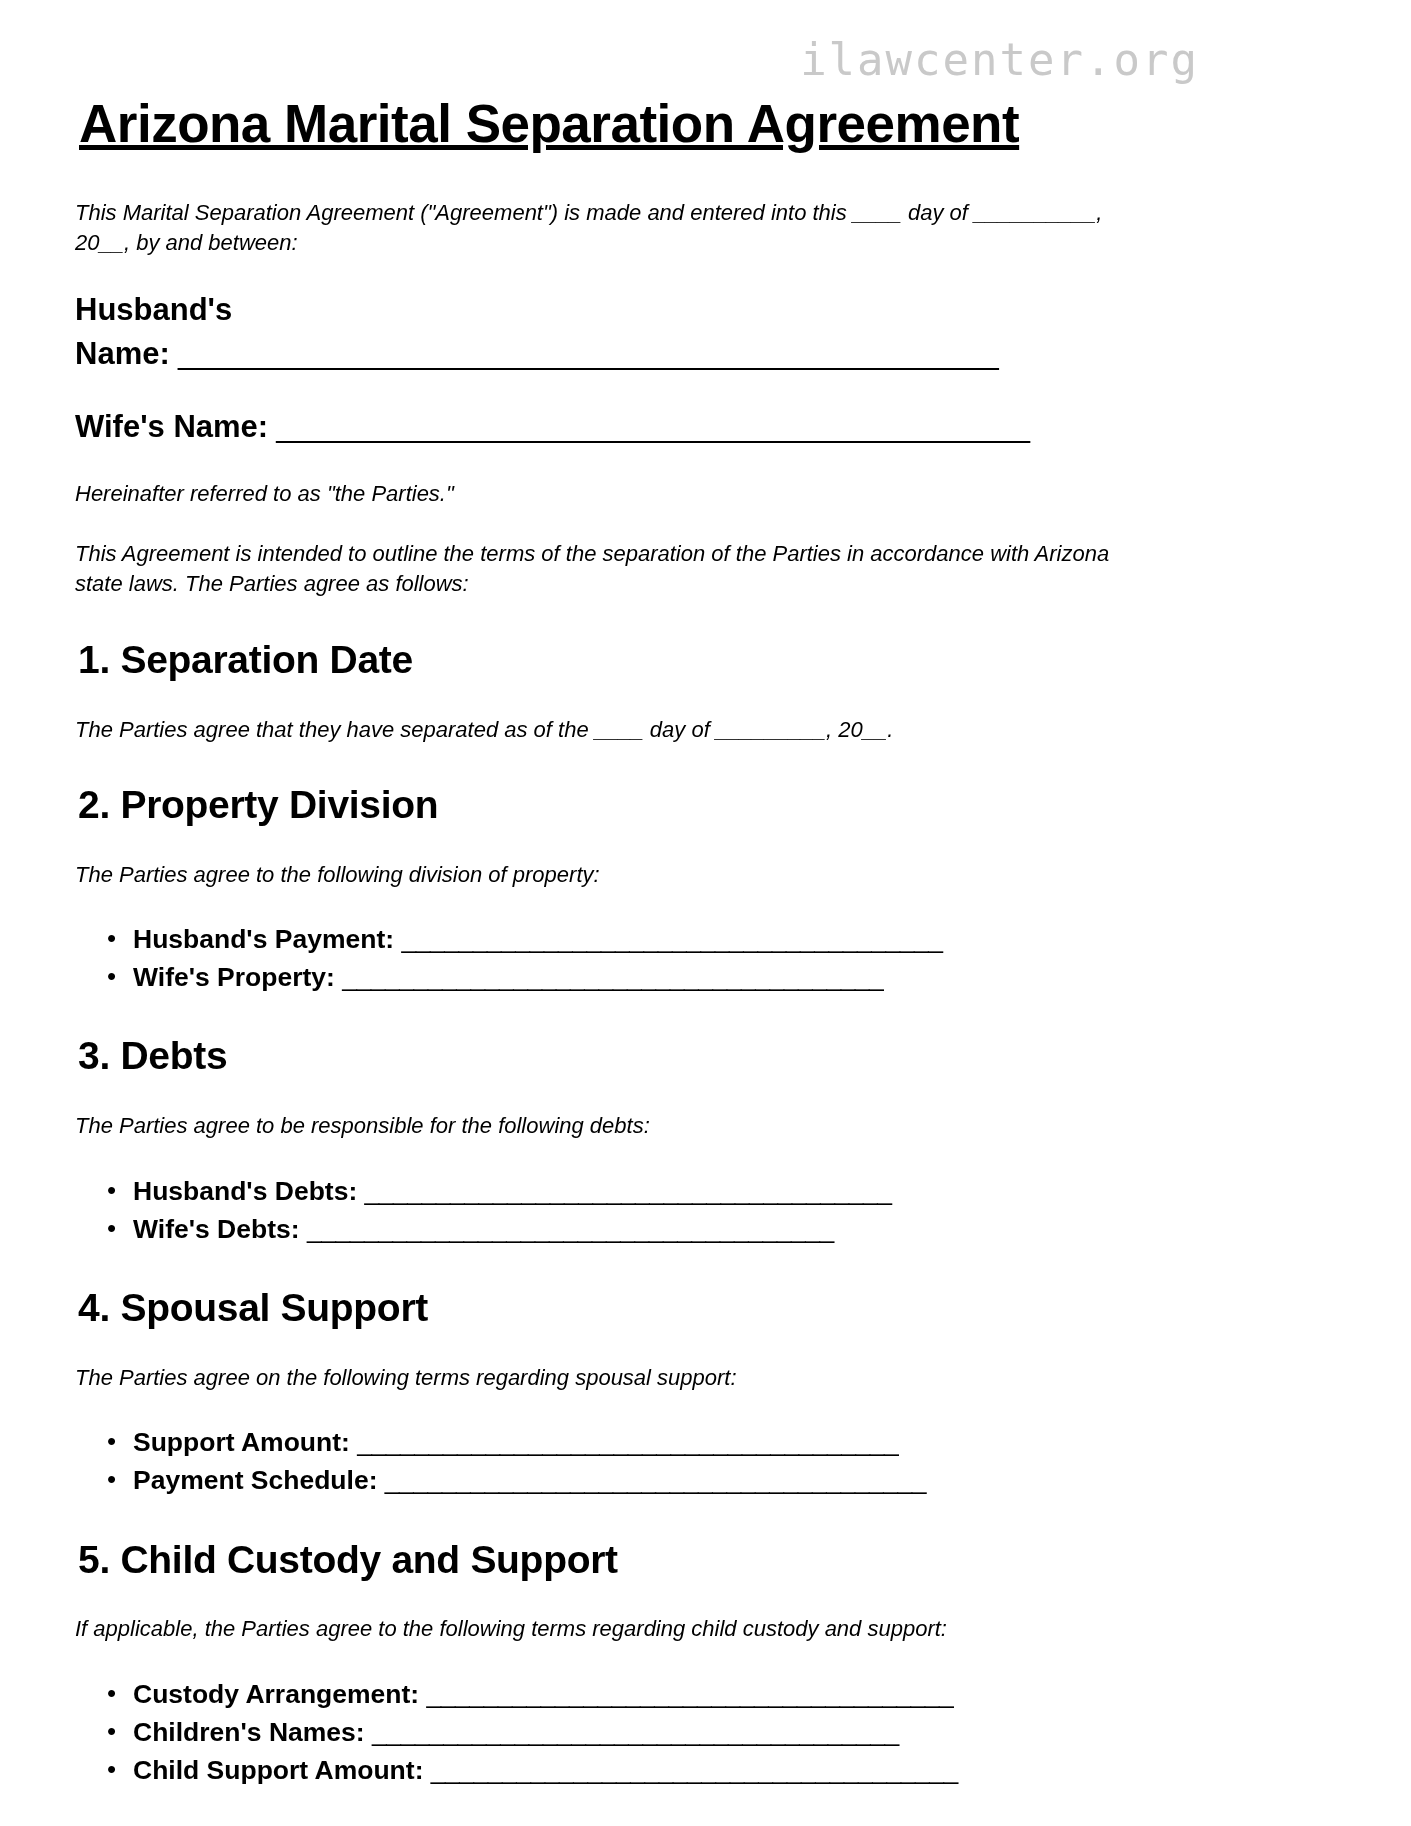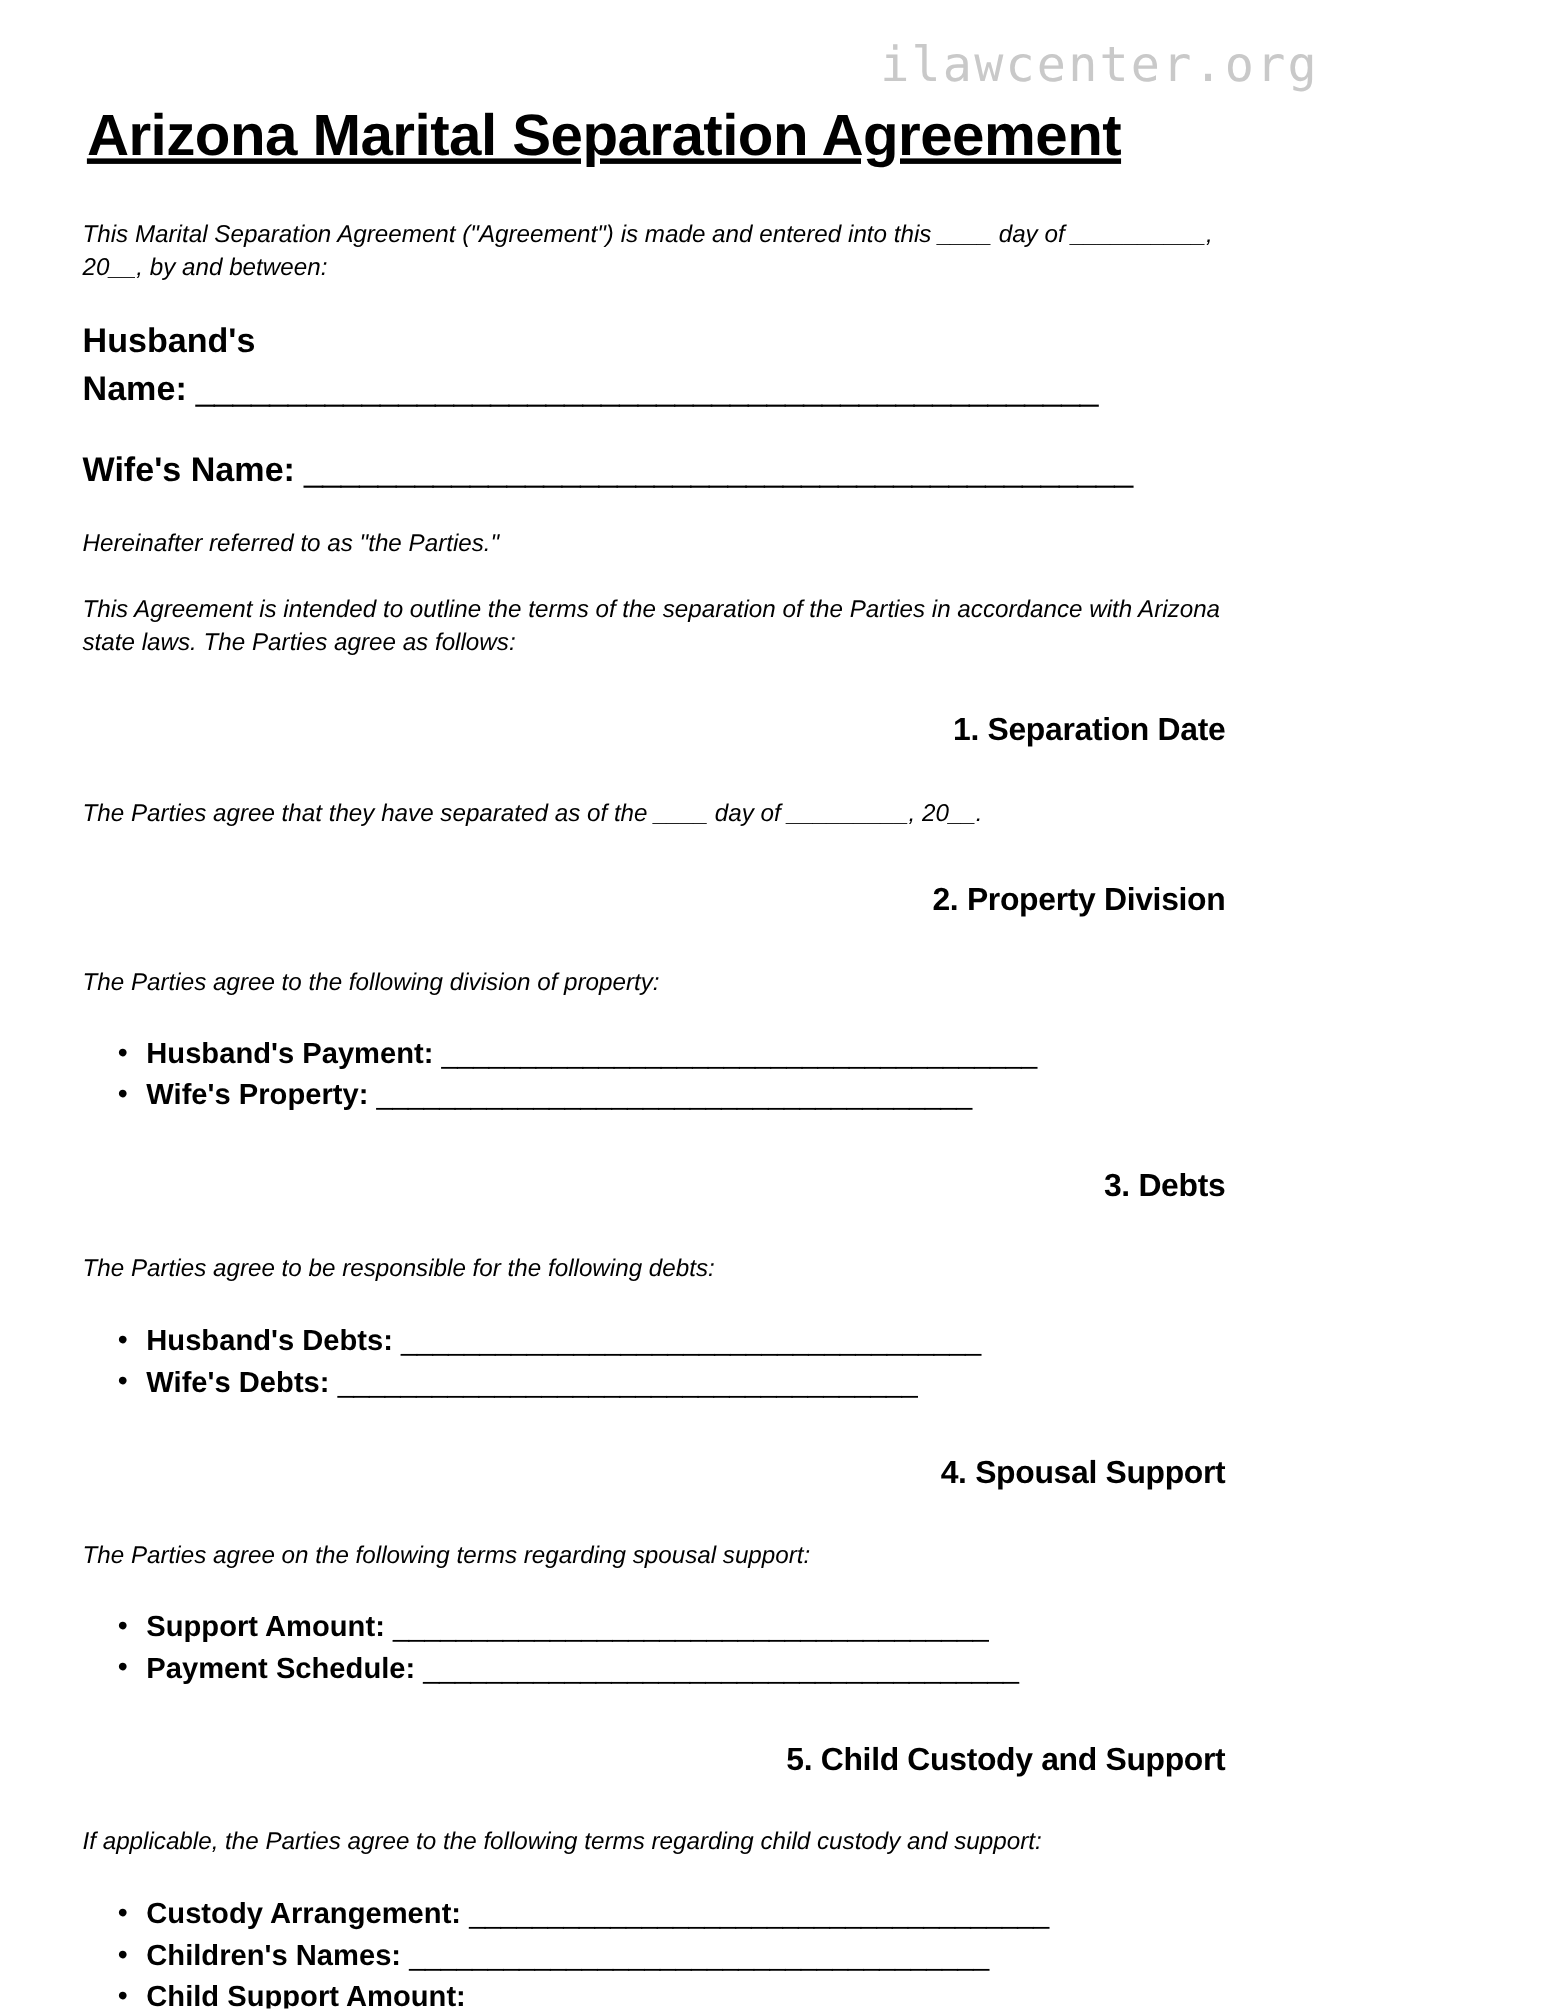--- a/index.html
+++ b/index.html
@@ -60,26 +60,25 @@
     margin: 0;
   }
   .field-label {
     font-weight: bold;
   }
   .blank {
     font-weight: normal;
     letter-spacing: -0.5px;
   }
   h2.section-title {
-    font-size: 29px;
+    font-size: 39px;
     font-weight: bold;
-    margin: 13px;
+    margin: 3px;
     line-height: 1.1;
     letter-spacing: -0.3px;
-    text-align: right;
   }
   ul.field-list {
     margin: 0;
     padding-left: 58px;
     list-style: none;
   }
   ul.field-list li {
     font-size: 26.5px;
     line-height: 1.44;
     position: relative;

